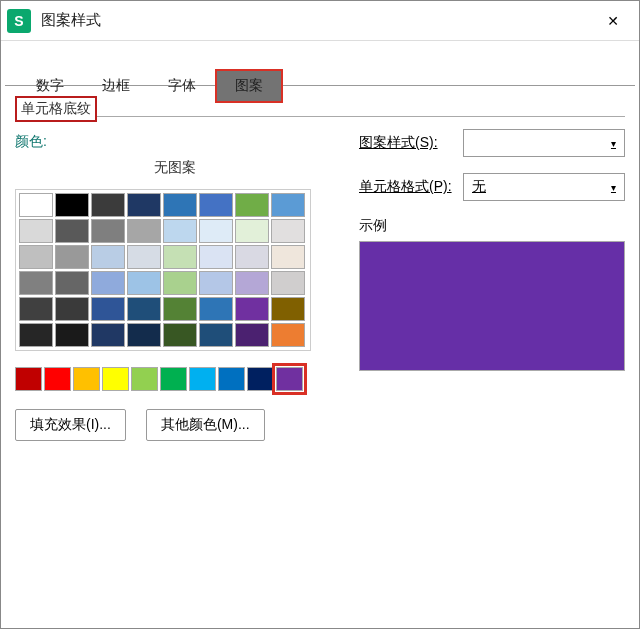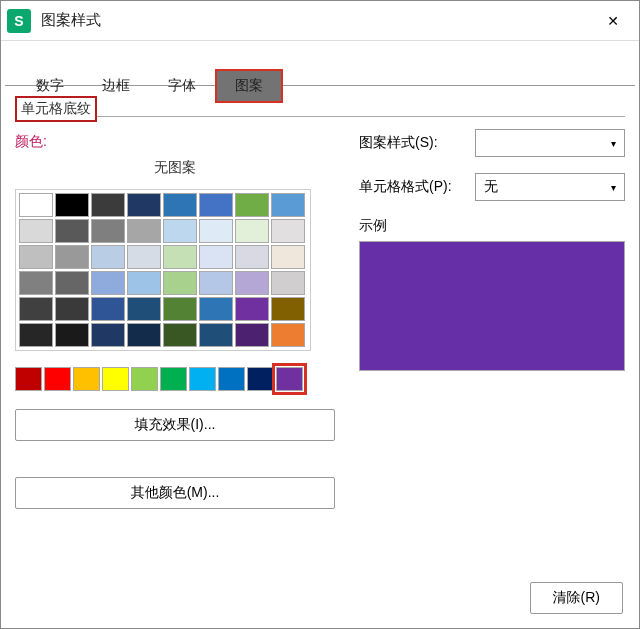--- a/index.html
+++ b/index.html
@@ -13,30 +13,30 @@
   .tab { padding: 6px 18px; cursor: pointer; color: #222; border: 1px solid transparent; position: relative; top: 18px; }
   .tab.active { border: 1px solid #999; border-bottom: 1px solid #fff; background: #737373; }
   .highlight-red { border: 2px solid #d93025 !important; }
   .content { flex: 1; padding: 10px 14px; position: relative; }
   .group-label { color: #333; margin-bottom: 4px; background: #fff; display: inline-block; padding: 2px 4px; }
   .group-label-hl { border: 2px solid #b91c1c; }
   .hr-line { border-top: 1px solid #aaa; margin-top: -10px; margin-bottom: 12px; }
   .two-col { display: flex; gap: 24px; }
   .left-col { width: 320px; }
   .right-col { flex: 1; }
-  .label { color: #be185d; margin: 4px 0; }
+  .label { color: #0f766e; margin: 4px 0; }
   .palette-title { text-align: center; margin: 8px 0 12px 0; color: #333; }
   .palette { border: 1px solid #ccc; padding: 3px; width: 296px; }
   .palette-grid { display: grid; grid-template-columns: repeat(8, 34px); grid-auto-rows: 24px; gap: 2px; }
   .swatch { border: 1px solid #aaa; cursor: pointer; }
   .swatch.selected { outline: 3px solid #d93025; outline-offset: 1px; z-index: 2; }
   .palette-row2 { display: grid; grid-template-columns: repeat(10, 27px); grid-auto-rows: 24px; gap: 2px; margin-top: 16px; width: 296px; }
-  .btn-row { margin-top: 18px; display: flex; gap: 36px; flex-direction: column; }
+  .btn-row { margin-top: 18px; display: flex; gap: 20px; }
   .btn { border: 1px solid #999; background: #fff; padding: 6px 14px; cursor: pointer; border-radius: 2px; }
-  .form-row { display: flex; align-items: center; gap: 16px; margin-bottom: 16px; }
+  .form-row { display: flex; align-items: center; gap: 4px; margin-bottom: 16px; text-decoration: underline; }
   .form-row .flabel { width: 100px; }
   .select-box { flex: 1; height: 28px; border: 1px solid #999; background: #fff; display: flex; align-items: center; justify-content: space-between; padding: 0 8px; cursor: pointer; }
   .select-box .caret { font-size: 10px; }
   .sample-label { margin: 4px 0 6px 0; }
   .sample-box { border: 1px solid #aaa; height: 130px; background: #662fa7; }
   .footer { display: flex; justify-content: flex-end; padding: 10px 16px 14px 16px; }
   .footer .btn { padding: 6px 22px; }
 </style>
 </head>
 <body>
@@ -152,16 +152,13 @@
             <span>无</span>
             <span class="caret">▾</span>
           </div>
         </div>
         <div class="sample-label">示例</div>
         <div class="sample-box" id="sample-box" style="background: rgb(102, 47, 167);"></div>
       </div>
     </div>
   </div>
 
-  <div class="footer">
-    <button class="btn"><span>清除(R)</span></button>
-  </div>
 </div>
 
 </body></html>

